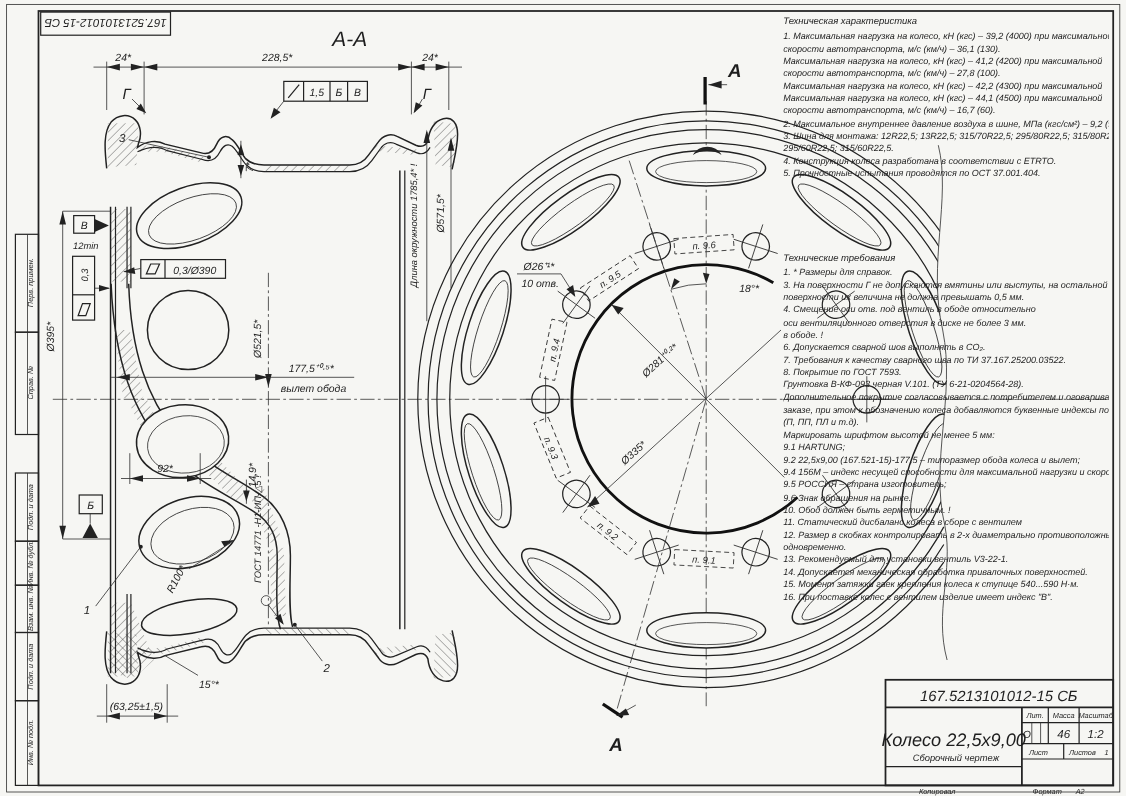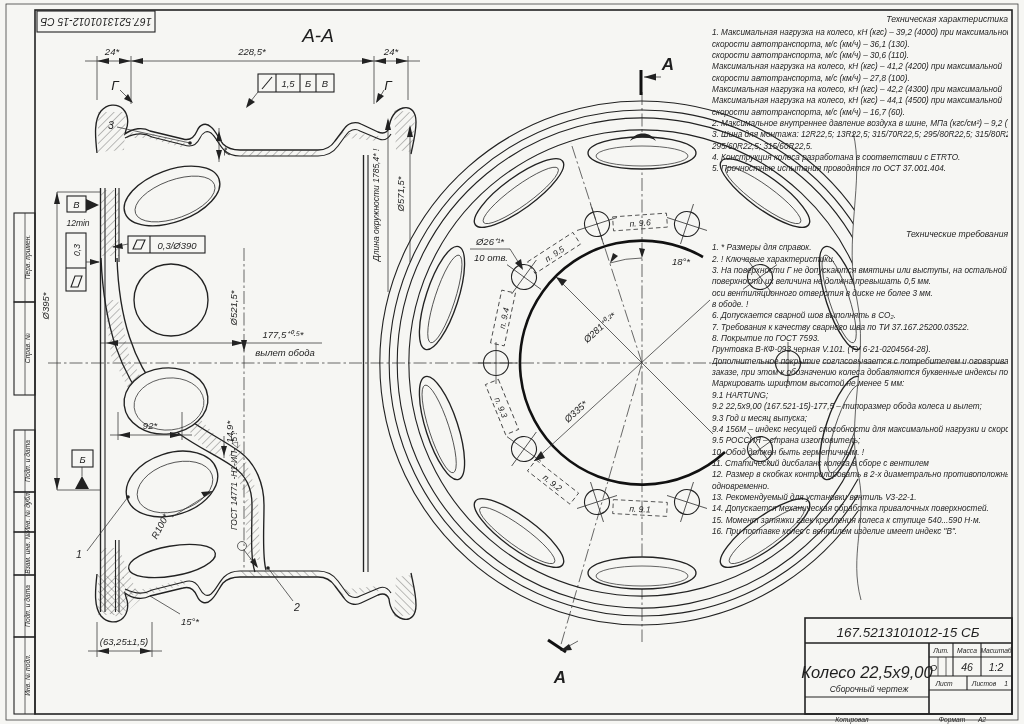--- a/index.html
+++ b/index.html
@@ -21,21 +21,21 @@
   .t8{font-size:8.5px;text-anchor:middle;}
   .t9{font-size:9.5px;text-anchor:middle;}
   .t10{font-size:10.5px;text-anchor:middle;}
   .t13{font-size:13.5px;text-anchor:middle;}
   .t16{font-size:16.5px;text-anchor:middle;}
   .t17{font-size:17px;text-anchor:middle;font-weight:bold;}
   .t19{font-size:19px;text-anchor:middle;}
   .t6{font-size:6.7px;text-anchor:middle;}
   .notes{position:absolute;left:712px;width:296px;font-size:8.2px;line-height:11.35px;
          font-style:italic;color:#232323;}
-  .notes .ttl{text-align:right;margin-bottom:2px;font-size:8.6px;}
+  .notes .ttl{text-align:left;margin-bottom:2px;font-size:8.6px;}
   .note-line{white-space:nowrap;overflow:hidden;}
 </style>
 </head>
 <body>
 
 <div class="page">
 <svg width="1024" height="724" viewBox="0 0 1024 724">
   <defs>
     <pattern id="h45" width="5.5" height="5.5" patternUnits="userSpaceOnUse" patternTransform="rotate(45)">
       <line x1="0" y1="0" x2="0" y2="5.5" stroke="#3a3a3a" stroke-width="0.65"></line>
@@ -476,54 +476,54 @@
     <text class="t6" x="984" y="686">Листов</text>
     <text class="t6" x="1006" y="686">1</text>
   </g>
 </svg>
 
 <div class="notes" style="top:14px;">
   <div class="ttl">Техническая характеристика</div>
   <div>
         <div class="note-line">1. Максимальная нагрузка на колесо, кН (кгс) – 39,2 (4000) при максимальной</div>
         <div class="note-line">скорости автотранспорта, м/с (км/ч) – 36,1 (130).</div>
-        <div class="note-line">скорости автотранспорта, м/с (км/ч) – 30,6 (110).</div>
         <div class="note-line">Максимальная нагрузка на колесо, кН (кгс) – 41,2 (4200) при максимальной</div>
         <div class="note-line">скорости автотранспорта, м/с (км/ч) – 27,8 (100).</div>
         <div class="note-line">Максимальная нагрузка на колесо, кН (кгс) – 42,2 (4300) при максимальной</div>
         <div class="note-line">Максимальная нагрузка на колесо, кН (кгс) – 44,1 (4500) при максимальной</div>
         <div class="note-line">скорости автотранспорта, м/с (км/ч) – 16,7 (60).</div>
         <div class="note-line">2. Максимальное внутреннее давление воздуха в шине, МПа (кгс/см²) – 9,2 (9,4).</div>
         <div class="note-line">3. Шина для монтажа: 12R22,5; 13R22,5; 315/70R22,5; 295/80R22,5; 315/80R22,5;</div>
         <div class="note-line">295/60R22,5; 315/60R22,5.</div>
         <div class="note-line">4. Конструкция колеса разработана в соответствии с ETRTO.</div>
         <div class="note-line">5. Прочностные испытания проводятся по ОСТ 37.001.404.</div>
       </div>
 </div>
 <div class="notes" style="top:229px;">
   <div class="ttl">Технические требования</div>
   <div>
         <div class="note-line">1. * Размеры для справок.</div>
-        <div class="note-line">2. ! Ключевые характеристики.</div>
         <div class="note-line">3. На поверхности Г не допускаются вмятины или выступы, на остальной</div>
         <div class="note-line">поверхности их величина не должна превышать 0,5 мм.</div>
+        <div class="note-line">4. Смещение оси отв. под вентиль в ободе относительно</div>
         <div class="note-line">оси вентиляционного отверстия в диске не более 3 мм.</div>
         <div class="note-line">в ободе. !</div>
         <div class="note-line">6. Допускается сварной шов выполнять в CO₂.</div>
         <div class="note-line">7. Требования к качеству сварного шва по ТИ 37.167.25200.03522.</div>
         <div class="note-line">8. Покрытие по ГОСТ 7593.</div>
         <div class="note-line">Грунтовка В-КФ-093  черная V.101. (ТУ 6-21-0204564-28).</div>
         <div class="note-line">Дополнительное покрытие согласовывается с потребителем и оговаривается в</div>
         <div class="note-line">заказе, при этом к обозначению колеса добавляются буквенные индексы покрытия</div>
+        <div class="note-line">(П, ПП, ПЛ и т.д).</div>
         <div class="note-line">Маркировать шрифтом высотой не менее 5 мм:</div>
         <div class="note-line">9.1 HARTUNG;</div>
         <div class="note-line">9.2 22,5x9,00 (167.521-15)-177,5 – типоразмер обода колеса и вылет;</div>
-        <div class="note-line">9.3 Год и месяц выпуска;</div>
         <div class="note-line">9.4 156М – индекс несущей способности для максимальной нагрузки и скорости;</div>
         <div class="note-line">9.5 РОССИЯ – страна изготовитель;</div>
+        <div class="note-line">9.6 Знак обращения на рынке.</div>
         <div class="note-line">10. Обод должен быть герметичным. !</div>
         <div class="note-line">11. Статический дисбаланс колеса в сборе с вентилем</div>
         <div class="note-line">12. Размер в скобках контролировать в 2-х диаметрально противоположных точках</div>
         <div class="note-line">одновременно.</div>
         <div class="note-line">13. Рекомендуемый для установки вентиль V3-22-1.</div>
         <div class="note-line">14. Допускается механическая обработка привалочных поверхностей.</div>
         <div class="note-line">15. Момент затяжки гаек крепления колеса к ступице 540...590 Н·м.</div>
         <div class="note-line">16. При поставке колес с вентилем изделие имеет индекс "В".</div>
       </div>
 </div>

